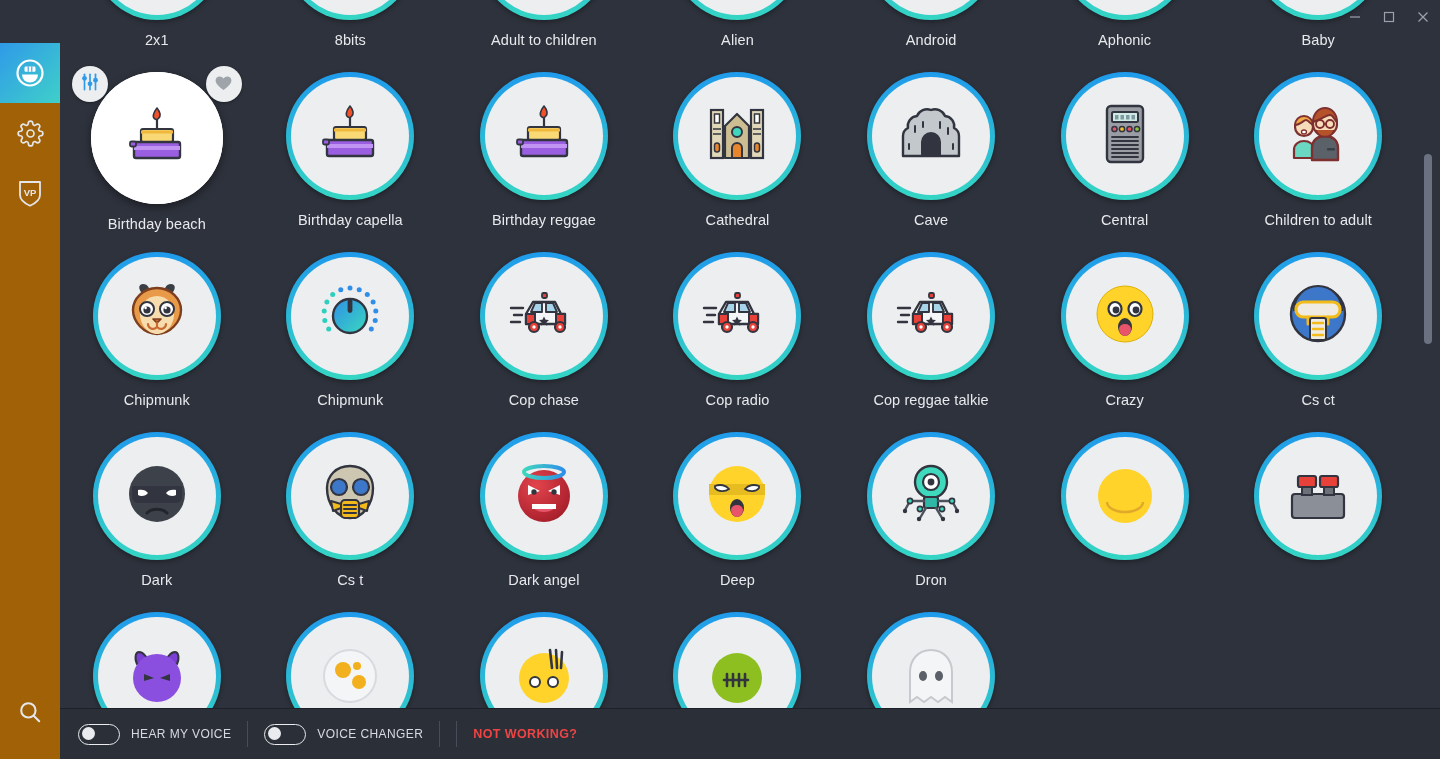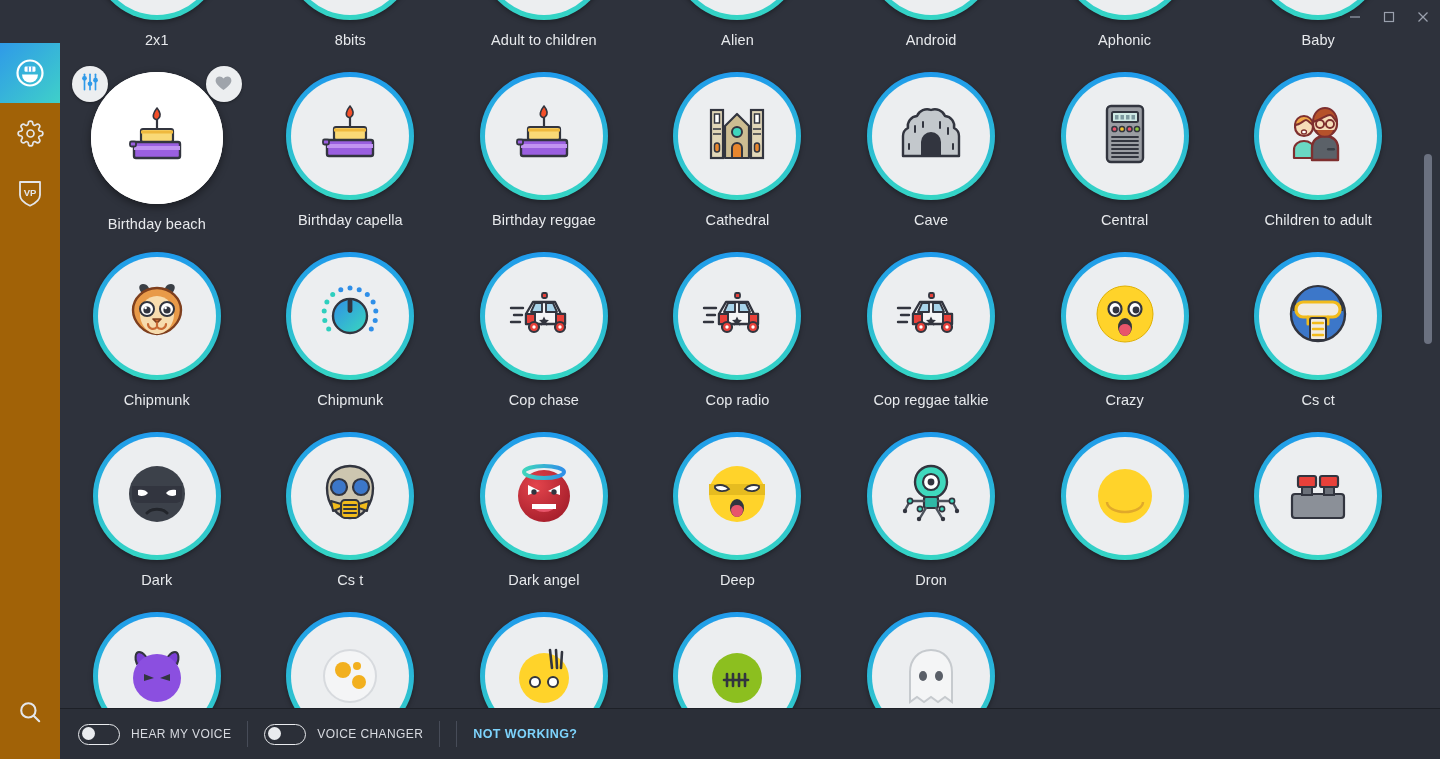--- a/index.html
+++ b/index.html
@@ -193,21 +193,21 @@
   }
   .sw-label {
     font-size: 12px;
     color: #d7dae0;
     letter-spacing: .4px;
     white-space: nowrap;
   }
   .notworking {
     font-size: 12.5px;
     font-weight: bold;
-    color: #7dd3fc;
+    color: #ef4444;
     letter-spacing: .4px;
     cursor: pointer;
     white-space: nowrap;
   }
 </style>
 </head>
 <body>
 
 <div class="app">
 

